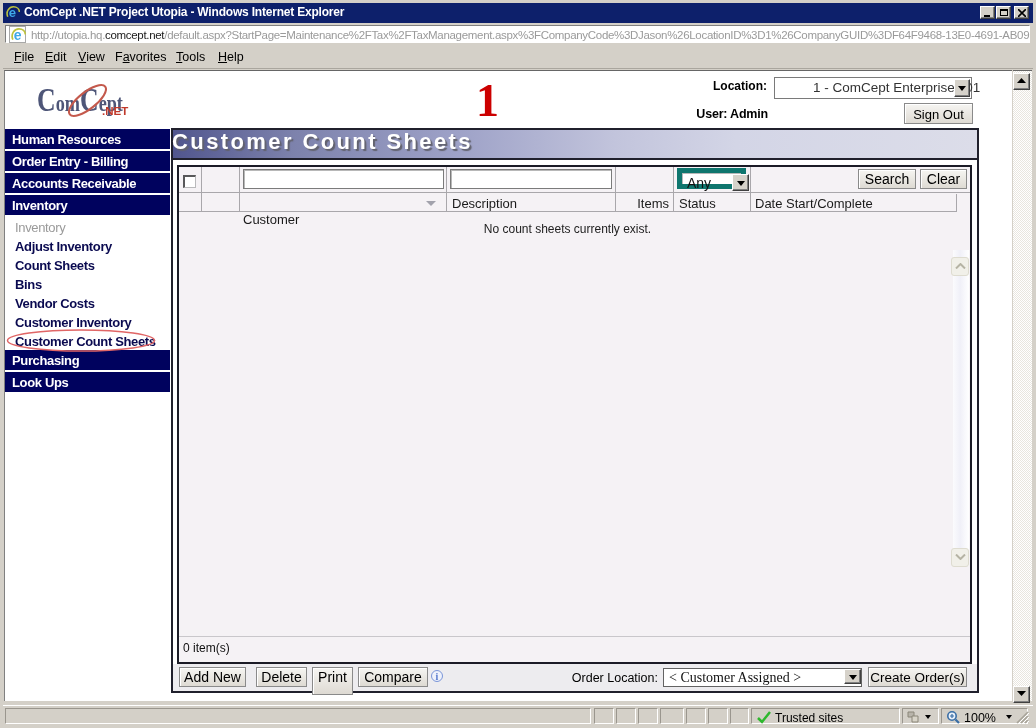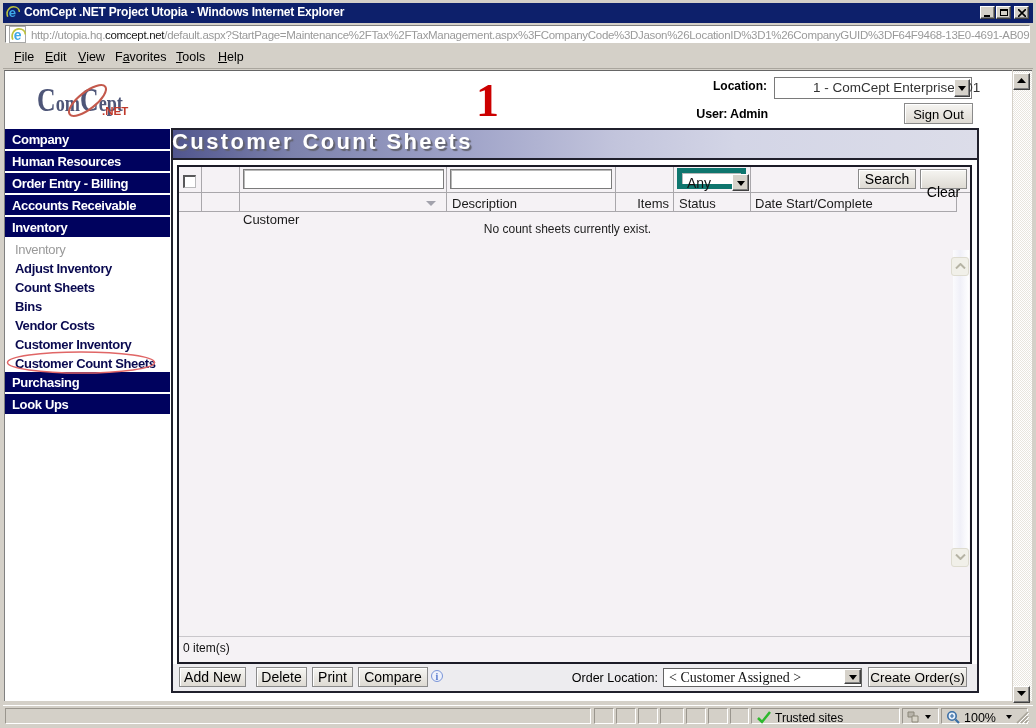--- a/index.html
+++ b/index.html
@@ -151,21 +151,20 @@
 <div id="red1" class="abs">1</div>
 <div id="loclabel" class="abs">Location:</div>
 <div id="locdd" class="abs">
   <span class="abs" style="left:6px;top:2px;margin-left:32px;">1 - ComCept Enterprises 01</span>
   <div class="abs arrbtn" style="left:179px;top:1px;width:16px;height:18px;"></div>
 </div>
 <div id="userlabel" class="abs">User: Admin</div>
 <div id="signout" class="abs btn" style="font-size:13px;padding-top:3px;">Sign Out</div>
 
 <div id="nav" class="abs">
-  <div class="navh">Company</div>
   <div class="navh">Human Resources</div>
   <div class="navh">Order Entry - Billing</div>
   <div class="navh">Accounts Receivable</div>
   <div class="navh">Inventory</div>
   <div class="navi navg" style="margin-top:2px;">Inventory</div>
   <div class="navi">Adjust Inventory</div>
   <div class="navi">Count Sheets</div>
   <div class="navi">Bins</div>
   <div class="navi">Vendor Costs</div>
   <div class="navi">Customer Inventory</div>
@@ -192,21 +191,21 @@
     <div class="vline" style="left:777px;top:27px;height:18px;"></div>
     <div id="searchrow" class="abs">
       <div class="abs" style="left:4px;top:8px;width:13px;height:13px;background:#fff;border-top:2px solid #58585a;border-left:2px solid #58585a;border-right:1px solid #b9b9bb;border-bottom:1px solid #b9b9bb;"></div>
       <div class="inp" style="left:64px;top:2px;width:201px;height:20px;"></div>
       <div class="inp" style="left:271px;top:2px;width:162px;height:20px;"></div>
       <div class="abs" style="left:498px;top:1px;width:69px;height:21px;background:#fff;border:5px solid #0f766e;box-shadow:inset 1px 1px 0 #b8b8b8;">
         <span class="abs" style="left:5px;top:2px;font-size:14px;color:#111;">Any</span>
         <div class="abs arrbtn" style="left:50px;top:1px;width:17px;height:17px;"></div>
       </div>
       <div class="btn abs" style="left:679px;top:2px;width:58px;height:20px;padding-top:1px;">Search</div>
-      <div class="btn abs" style="left:741px;top:2px;width:47px;height:20px;padding-top:14px;">Clear</div>
+      <div class="btn abs" style="left:741px;top:2px;width:47px;height:20px;padding-top:1px;">Clear</div>
     </div>
     <div id="headrow" class="abs">
       <span class="abs" style="left:64px;top:18px;">Customer</span>
       <span class="abs" style="left:247px;top:7px;width:0;height:0;border-left:5px solid transparent;border-right:5px solid transparent;border-top:5px solid #a2a2ac;"></span>
       <span class="abs" style="left:273px;top:2px;">Description</span>
       <span class="abs" style="left:440px;top:2px;width:50px;text-align:right;">Items</span>
       <span class="abs" style="left:500px;top:2px;">Status</span>
       <span class="abs" style="left:576px;top:2px;">Date Start/Complete</span>
     </div>
     <div id="norow" class="abs">No count sheets currently exist.</div>
@@ -221,21 +220,21 @@
           <path d="M1 0.5 L5.5 5 L10 0.5" fill="none" stroke="#b5b3a4" stroke-width="2"></path>
         </svg>
       </div>
     <div id="gfoot" class="abs">
         <span class="abs" style="left:4px;top:4px;">0 item(s)</span>
       </div>
   </div>
   <div id="btnbar" class="abs">
     <div class="btn abs" style="left:6px;top:3px;width:67px;height:20px;padding-top:1px;">Add New</div>
     <div class="btn abs" style="left:83px;top:3px;width:51px;height:20px;padding-top:1px;">Delete</div>
-    <div class="btn abs" style="left:139px;top:3px;width:41px;height:20px;padding-top:1px;">Print</div>
+    <div class="btn abs" style="left:139px;top:3px;width:41px;height:28px;padding-top:1px;">Print</div>
     <div class="btn abs" style="left:185px;top:3px;width:70px;height:20px;padding-top:1px;">Compare</div>
     <div class="abs" style="left:258px;top:6px;width:12px;height:12px;border-radius:50%;border:1px solid #7a95d8;background:#eef1fb;color:#5577cc;font-size:10px;font-weight:bold;text-align:center;line-height:12px;font-family:'Liberation Serif',serif;">i</div>
     <div class="abs" style="left:330px;top:7px;width:155px;text-align:right;font-size:12.5px;">Order Location:</div>
     <div class="abs" style="left:490px;top:4px;width:199px;height:19px;background:#fff;border:1px solid #636363;">
       <span class="abs" style="left:5px;top:1px;font-size:14px;color:#111;font-family:Liberation Serif, serif;">&lt; Customer Assigned &gt;</span>
       <div class="abs arrbtn" style="left:180px;top:0px;width:17px;height:15px;"></div>
     </div>
     <div class="btn abs" style="left:695px;top:3px;width:99px;height:20px;padding-top:2px;font-size:13.5px;">Create Order(s)</div>
   </div>
 </div>

